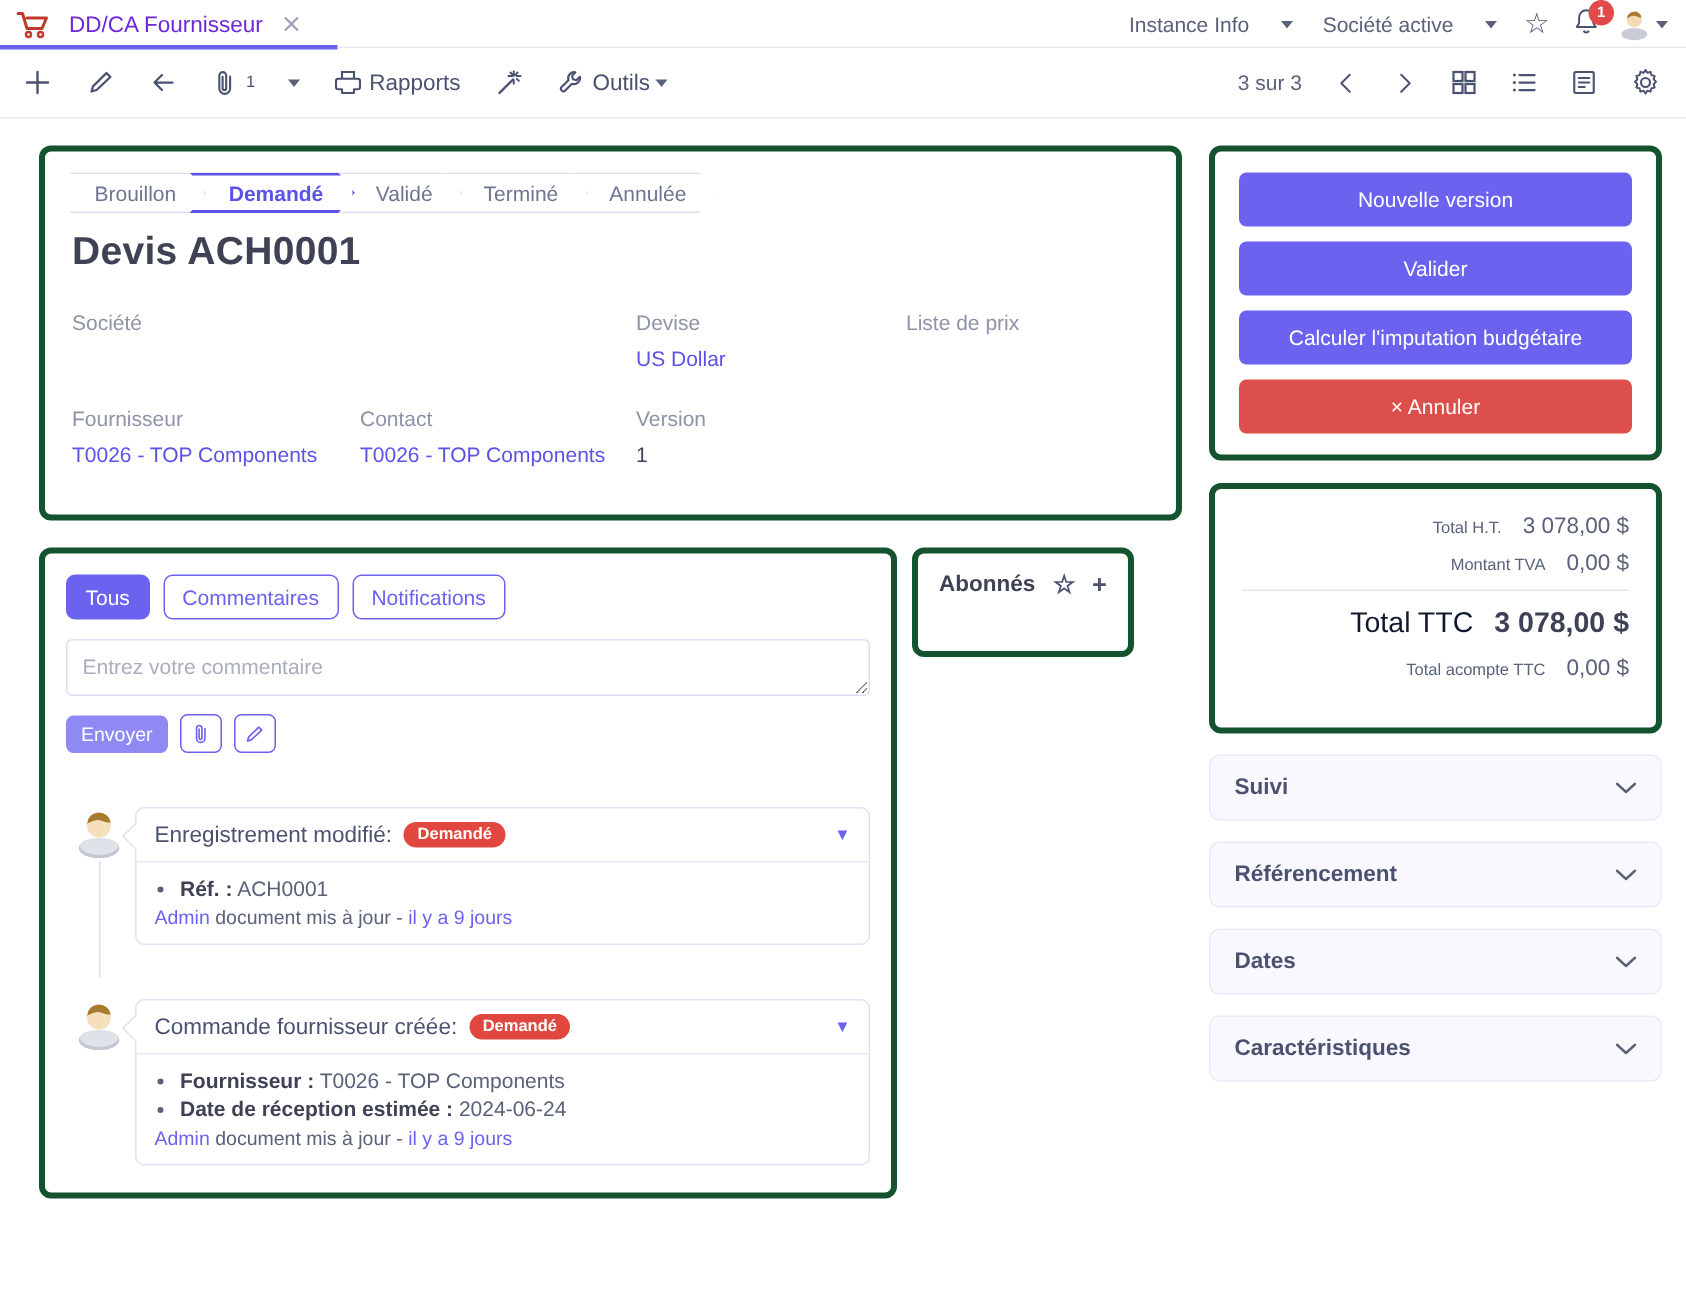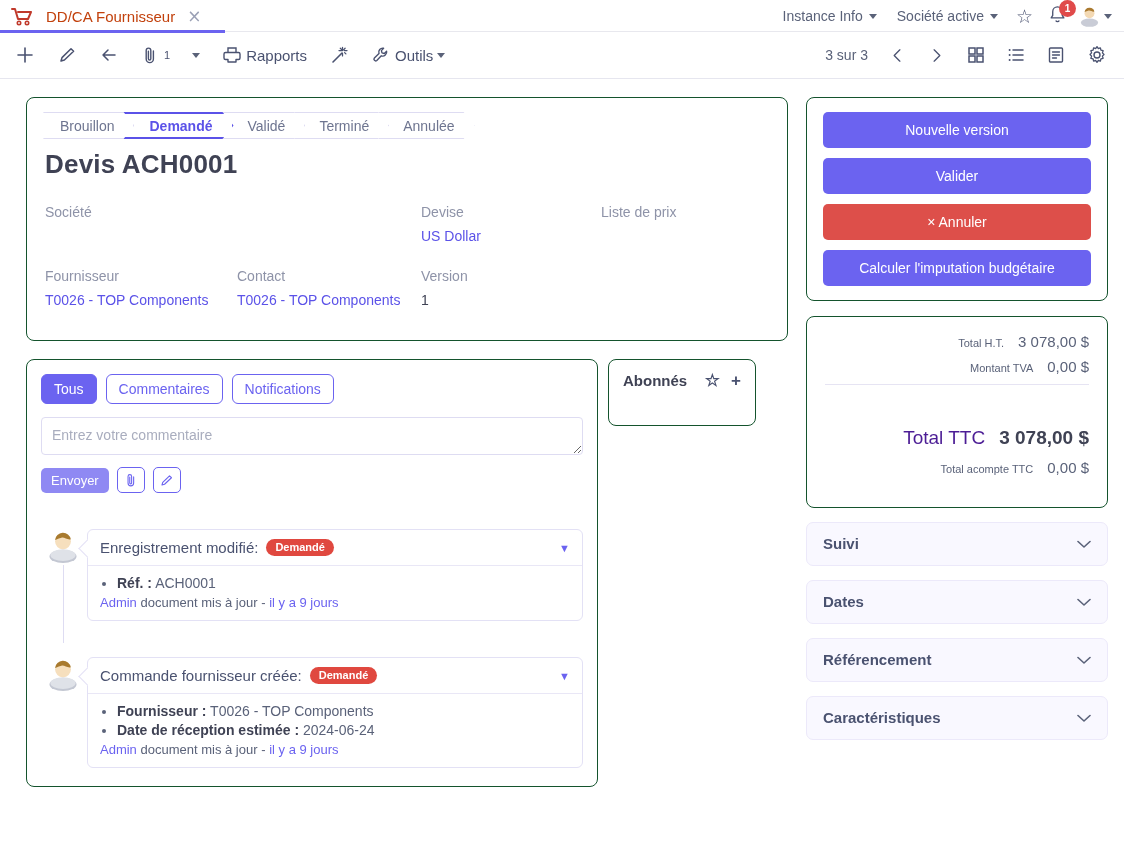--- a/index.html
+++ b/index.html
@@ -28,31 +28,31 @@
   }
   .topbar-hairline {
     position: absolute;
     left: 225px; top: 31px; right: 0; height: 1px;
     background: #e8e8ee;
   }
   .app-icon {
     width: 44px; display: flex; justify-content: center; align-items: center;
   }
   .tab-title {
-    font-size: 15px; color: #c2410c; padding-left: 2px;
+    font-size: 15px; color: #6d28d9; padding-left: 2px;
   }
   .tab-close {
     margin-left: 12px; color: #9aa0b5; font-size: 17px; line-height: 1;
     font-family: "DejaVu Sans", sans-serif; cursor: pointer;
   }
   .topbar-right {
     margin-left: auto; display: flex; align-items: center; gap: 0; padding-right: 8px;
   }
   .tr-item {
-    display: flex; align-items: center; gap: 6px;
+    display: flex; align-items: center; gap: 21px;
     color: #5a6279; font-size: 14px; padding: 0 10px; cursor: pointer;
   }
   .caret-down {
     width: 0; height: 0;
     border-left: 4.5px solid transparent;
     border-right: 4.5px solid transparent;
     border-top: 5px solid #5a6279;
     display: inline-block;
   }
   .star-icon { color: #4a5270; font-size: 19px; padding: 0 8px; cursor: pointer; line-height: 1;}
@@ -90,21 +90,21 @@
   .content {
     display: flex;
     gap: 18px;
     padding: 18px 16px 0 26px;
     height: 785px;
   }
   .col-left { width: 762px; }
   .col-right { width: 302px; }
 
   .card {
-    border: 1px solid #14532d;
+    border: 4px solid #14532d;
     border-radius: 8px;
     background: #fff;
   }
 
   
   .head-card { padding: 14px 16px 20px 16px; }
   .statusbar { display: flex; align-items: center; margin-bottom: 8px; }
   .chev {
     position: relative;
     height: 27px;
@@ -217,21 +217,21 @@
     font-family: "Liberation Sans", sans-serif;
   }
   .btn-primary { background: #6b63f0; }
   .btn-danger { background: #dd4f4a; }
 
   .totals-card { margin-top: 15px; padding: 16px 18px 22px 18px; }
   .trow { display: flex; align-items: baseline; margin-bottom: 8px; }
   .tlabel { flex: 1; text-align: right; color: #5a6279; font-size: 11px; padding-right: 14px; }
   .tval { color: #5a6279; font-size: 15px; text-align: right; white-space: nowrap; }
   .tdivider { border-top: 1px solid #e6e4f3; margin: 9px 0 11px 0; }
-  .trow.big .tlabel { font-size: 19px; color: #4c1d95; margin-top: 31px; }
+  .trow.big .tlabel { font-size: 19px; color: #0f172a; }
   .trow.big .tval { font-size: 19px; font-weight: bold; color: #3f4254; }
   .trow.wrap .tlabel { line-height: 1.25; }
 
   .acc {
     margin-top: 14px;
     background: #f9f8ff;
     border: 1px solid #ece9fa;
     border-radius: 7px;
     height: 44px;
     display: flex; align-items: center;
@@ -535,22 +535,22 @@
         <div class="followers-body"></div>
       </div>
     </div>
   </div>
 
   <div class="col-right">
 
     <div class="card actions-card">
       <button class="btn btn-primary">Nouvelle version</button>
       <button class="btn btn-primary">Valider</button>
+      <button class="btn btn-primary">Calculer l'imputation budgétaire</button>
       <button class="btn btn-danger">×  Annuler</button>
-      <button class="btn btn-primary">Calculer l'imputation budgétaire</button>
     </div>
 
     <div class="card totals-card">
       <div class="trow">
         <span class="tlabel">Total H.T.</span>
         <span class="tval">3 078,00 $</span>
       </div>
       <div class="trow">
         <span class="tlabel">Montant TVA</span>
         <span class="tval">0,00 $</span>
@@ -568,29 +568,29 @@
 
     <div class="acc">
       <span class="acc-title">Suivi</span>
       <span class="acc-caret">
         <svg width="14" height="9" viewBox="0 0 14 9">
             <path d="M1 1.5 L7 7 l6 -5.5" fill="none" stroke="#5a6279" stroke-width="1.6" stroke-linecap="round" stroke-linejoin="round"></path>
           </svg>
       </span>
     </div>
     <div class="acc">
-      <span class="acc-title">Dates</span>
+      <span class="acc-title">Référencement</span>
       <span class="acc-caret">
         <svg width="14" height="9" viewBox="0 0 14 9">
             <path d="M1 1.5 L7 7 l6 -5.5" fill="none" stroke="#5a6279" stroke-width="1.6" stroke-linecap="round" stroke-linejoin="round"></path>
           </svg>
       </span>
     </div>
     <div class="acc">
-      <span class="acc-title">Référencement</span>
+      <span class="acc-title">Dates</span>
       <span class="acc-caret">
         <svg width="14" height="9" viewBox="0 0 14 9">
             <path d="M1 1.5 L7 7 l6 -5.5" fill="none" stroke="#5a6279" stroke-width="1.6" stroke-linecap="round" stroke-linejoin="round"></path>
           </svg>
       </span>
     </div>
     <div class="acc">
       <span class="acc-title">Caractéristiques</span>
       <span class="acc-caret">
         <svg width="14" height="9" viewBox="0 0 14 9">

